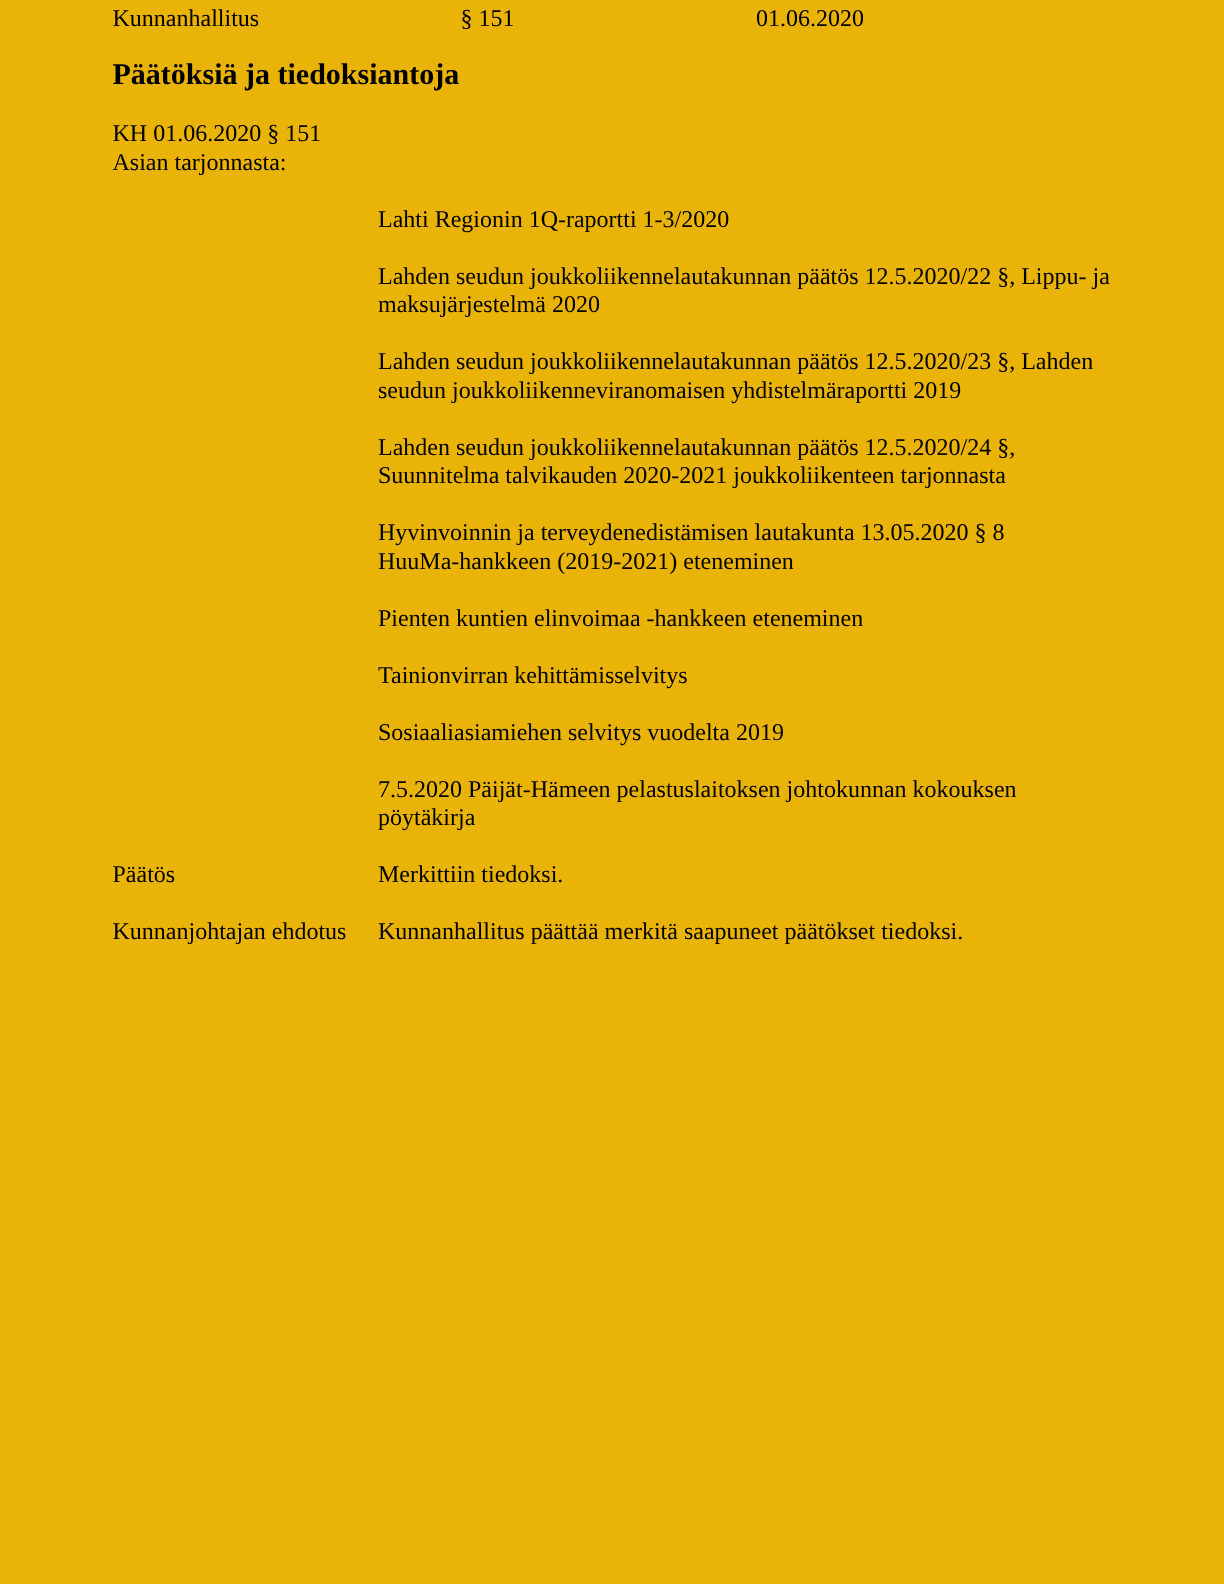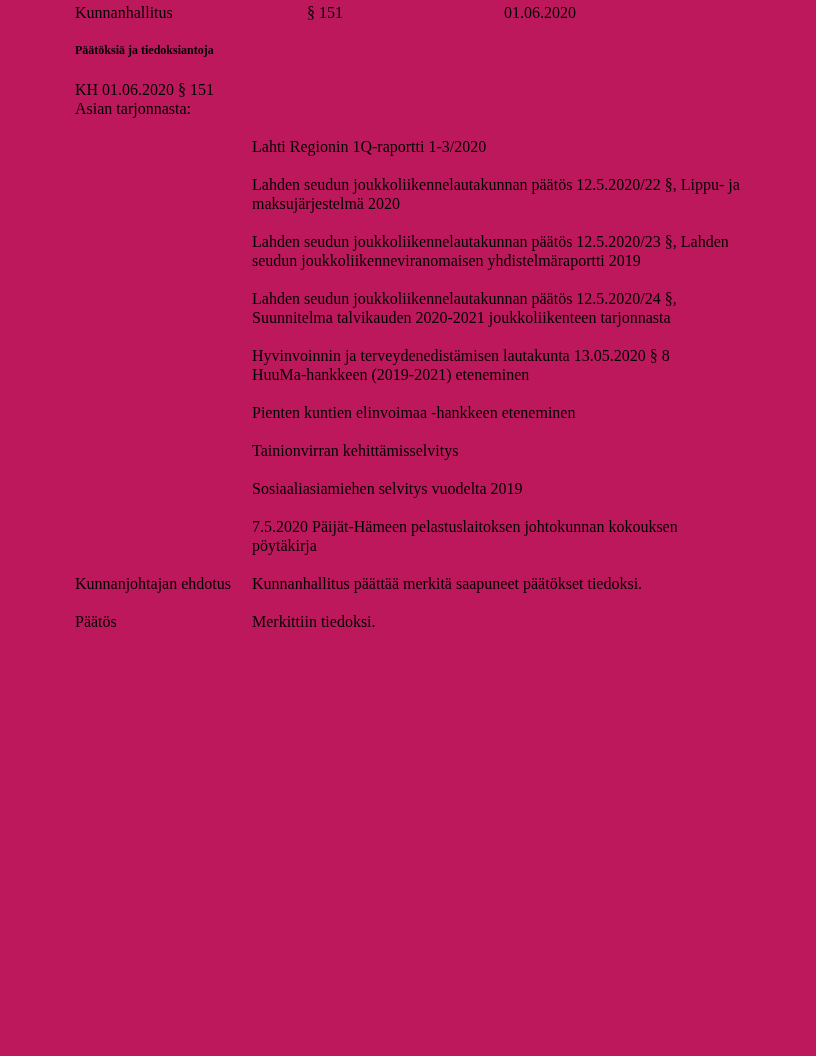--- a/index.html
+++ b/index.html
@@ -1,39 +1,39 @@
 <!DOCTYPE html>
 <html><head>
 <meta charset="utf-8">
 <style>
   * { margin: 0; padding: 0; box-sizing: border-box; }
   html, body { background: #ffffff; }
   .page {
     position: relative;
     width: 816px;
     height: 1056px;
-    background: #be185d;
+    background: #eab308;
     color: #000000;
     font-family: "Liberation Serif", "DejaVu Serif", serif;
     font-size: 16px;
     line-height: 19px;
     padding: 3px 75px 0 75px;
     overflow: hidden;
   }
   .header-row {
     position: relative;
     height: 19px;
   }
   .header-row .h-left   { position: absolute; left: 0; }
   .header-row .h-center { position: absolute; left: 232px; }
   .header-row .h-right  { position: absolute; left: 429px; }
   .section-title {
     margin-top: 19px;
     font-weight: bold;
-    font-size: 12px;
+    font-size: 20px;
     line-height: 19px;
   }
   .meta-block { margin-top: 20px; }
   .body-block { margin-left: 177px; }
   .para {
     margin-top: 19px;
     white-space: pre-line;
   }
   .decision-row {
     display: grid;
@@ -71,22 +71,22 @@
       <p class="para">Hyvinvoinnin ja terveydenedistämisen lautakunta 13.05.2020 § 8
 HuuMa-hankkeen (2019-2021) eteneminen</p>
       <p class="para">Pienten kuntien elinvoimaa -hankkeen eteneminen</p>
       <p class="para">Tainionvirran kehittämisselvitys</p>
       <p class="para">Sosiaaliasiamiehen selvitys vuodelta 2019</p>
       <p class="para">7.5.2020 Päijät-Hämeen pelastuslaitoksen johtokunnan kokouksen
 pöytäkirja</p>
     </div>
 
   <div class="decision-row">
-    <span>Kunnanjohtajan ehdotus</span>
-    <span>Kunnanhallitus päättää merkitä saapuneet päätökset tiedoksi.</span>
+    <span>Päätös</span>
+    <span>Merkittiin tiedoksi.</span>
   </div>
 
   <div class="decision-row">
-    <span>Päätös</span>
-    <span>Merkittiin tiedoksi.</span>
+    <span>Kunnanjohtajan ehdotus</span>
+    <span>Kunnanhallitus päättää merkitä saapuneet päätökset tiedoksi.</span>
   </div>
 
 </div>
 
 </body></html>

